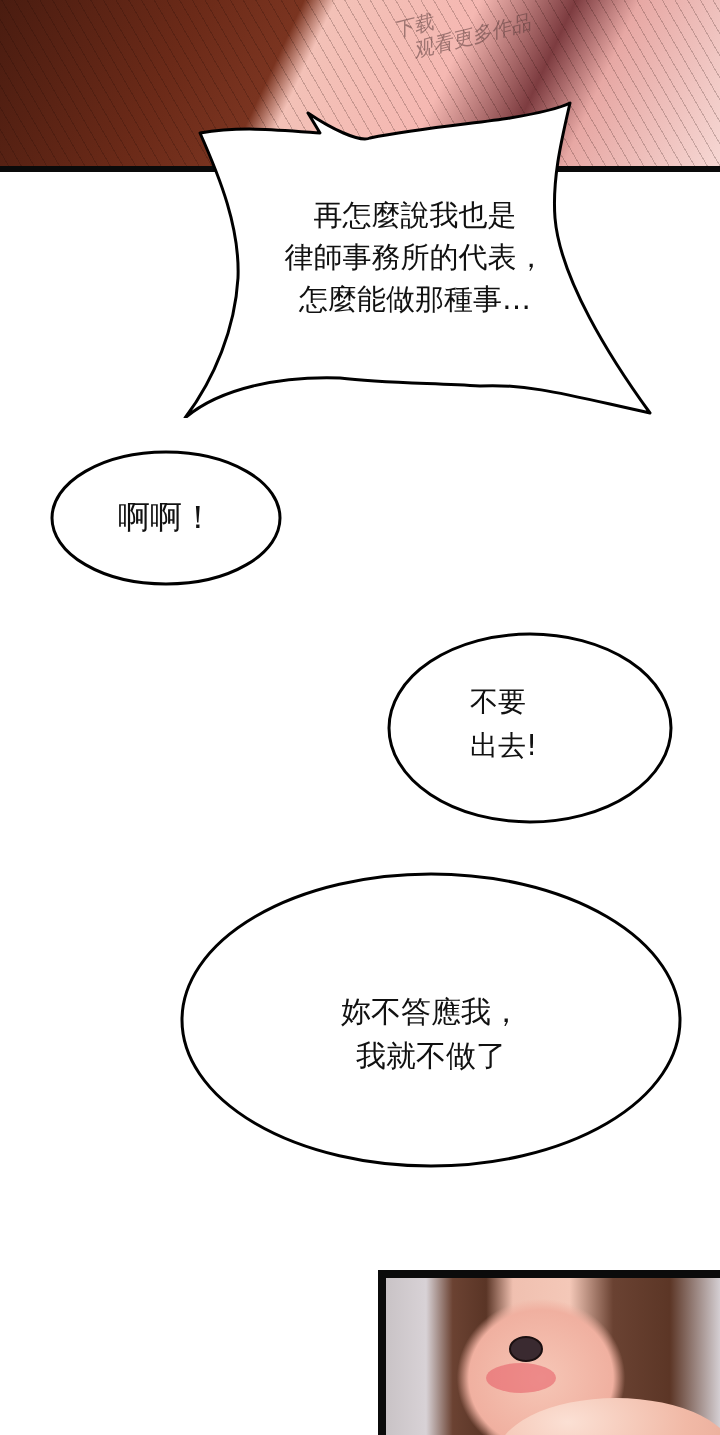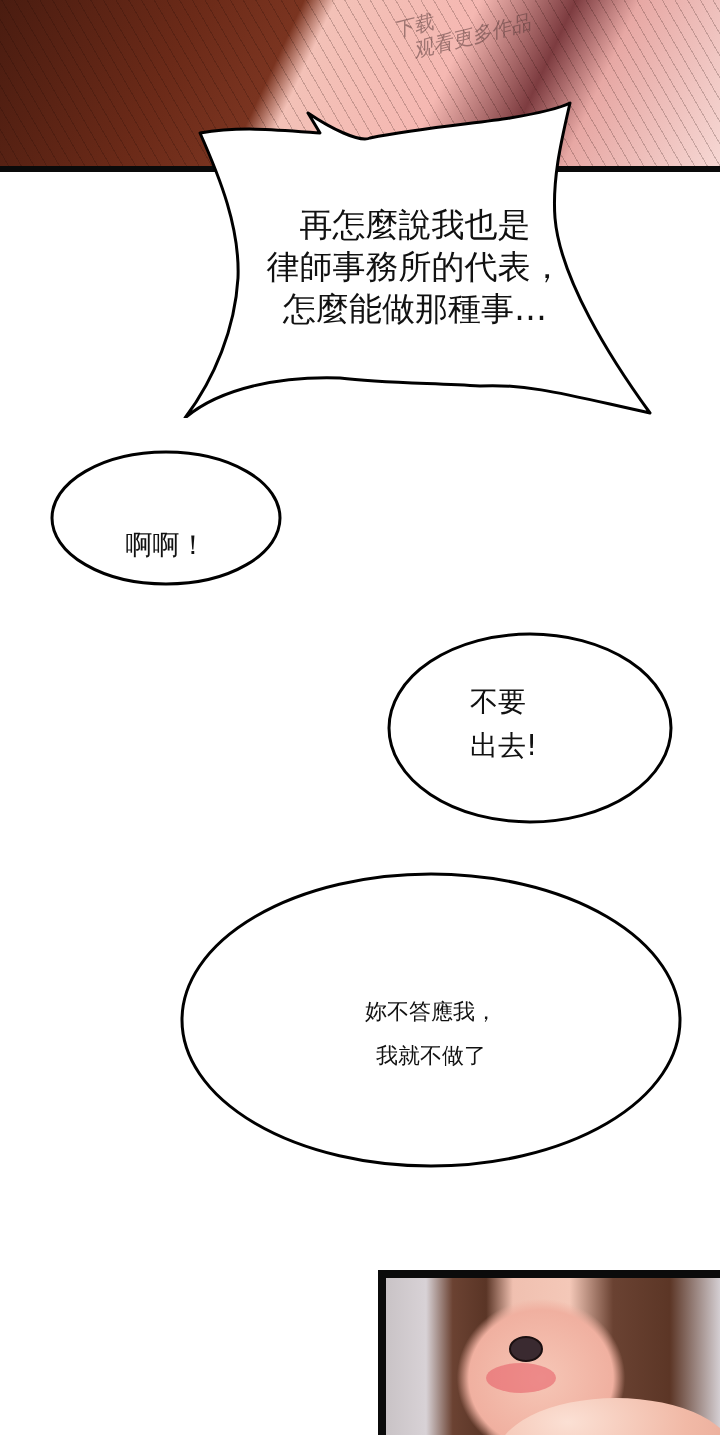--- a/index.html
+++ b/index.html
@@ -41,39 +41,39 @@
 </div>
 
 <svg class="bubble-svg" style="left:180px;top:78px" width="500" height="340" viewBox="0 0 500 340">
   <path d="M 20 55 C 60 48, 100 52, 140 55 L 128 35 C 150 50, 180 65, 190 60
            C 240 50, 300 45, 330 40 C 360 35, 380 30, 390 25
            C 382 60, 372 100, 375 140 C 380 200, 430 280, 470 335
            C 400 320, 350 305, 300 308 C 250 305, 200 305, 160 300
            C 100 298, 40 310, 5 340 C 35 300, 55 250, 58 200
            C 60 150, 40 100, 20 55 Z" fill="#ffffff" stroke="#000" stroke-width="3" stroke-linejoin="round"></path>
 </svg>
-<div class="bubble-text" style="left:250px;top:204px;width:330px;font-size:33px;line-height:42px;">再怎麼說我也是
+<div class="bubble-text" style="left:250px;top:194px;width:330px;font-size:29px;line-height:42px;">再怎麼說我也是
 律師事務所的代表，
 怎麼能做那種事…</div>
 
 <svg class="bubble-svg" style="left:48px;top:448px" width="236" height="140" viewBox="0 0 236 140">
   <ellipse cx="118" cy="70" rx="114" ry="66" fill="#fff" stroke="#000" stroke-width="3"></ellipse>
 </svg>
-<div class="bubble-text" style="left:48px;top:498px;width:236px;font-size:27px;line-height:38px;margin-top:28px;">啊啊！</div>
+<div class="bubble-text" style="left:48px;top:498px;width:236px;font-size:32px;line-height:38px;">啊啊！</div>
 
 <svg class="bubble-svg" style="left:385px;top:630px" width="290" height="196" viewBox="0 0 290 196">
   <ellipse cx="145" cy="98" rx="141" ry="94" fill="#fff" stroke="#000" stroke-width="3"></ellipse>
 </svg>
 <div class="bubble-text" style="left:470px;top:680px;width:100px;text-align:left;font-size:28px;line-height:44px;">不要
 出去!</div>
 
 <svg class="bubble-svg" style="left:178px;top:870px" width="506" height="300" viewBox="0 0 506 300">
   <ellipse cx="253" cy="150" rx="249" ry="146" fill="#fff" stroke="#000" stroke-width="3"></ellipse>
 </svg>
-<div class="bubble-text" style="left:178px;top:990px;width:506px;font-size:22px;line-height:44px;">妳不答應我，
+<div class="bubble-text" style="left:178px;top:990px;width:506px;font-size:30px;line-height:44px;">妳不答應我，
 我就不做了</div>
 
 <div class="panel panel-bottom">
   <div class="inner">
     <div class="face"></div>
     <div class="blush"></div>
     <div class="eye"></div>
     <div class="shoulder"></div>
   </div>
 </div>

